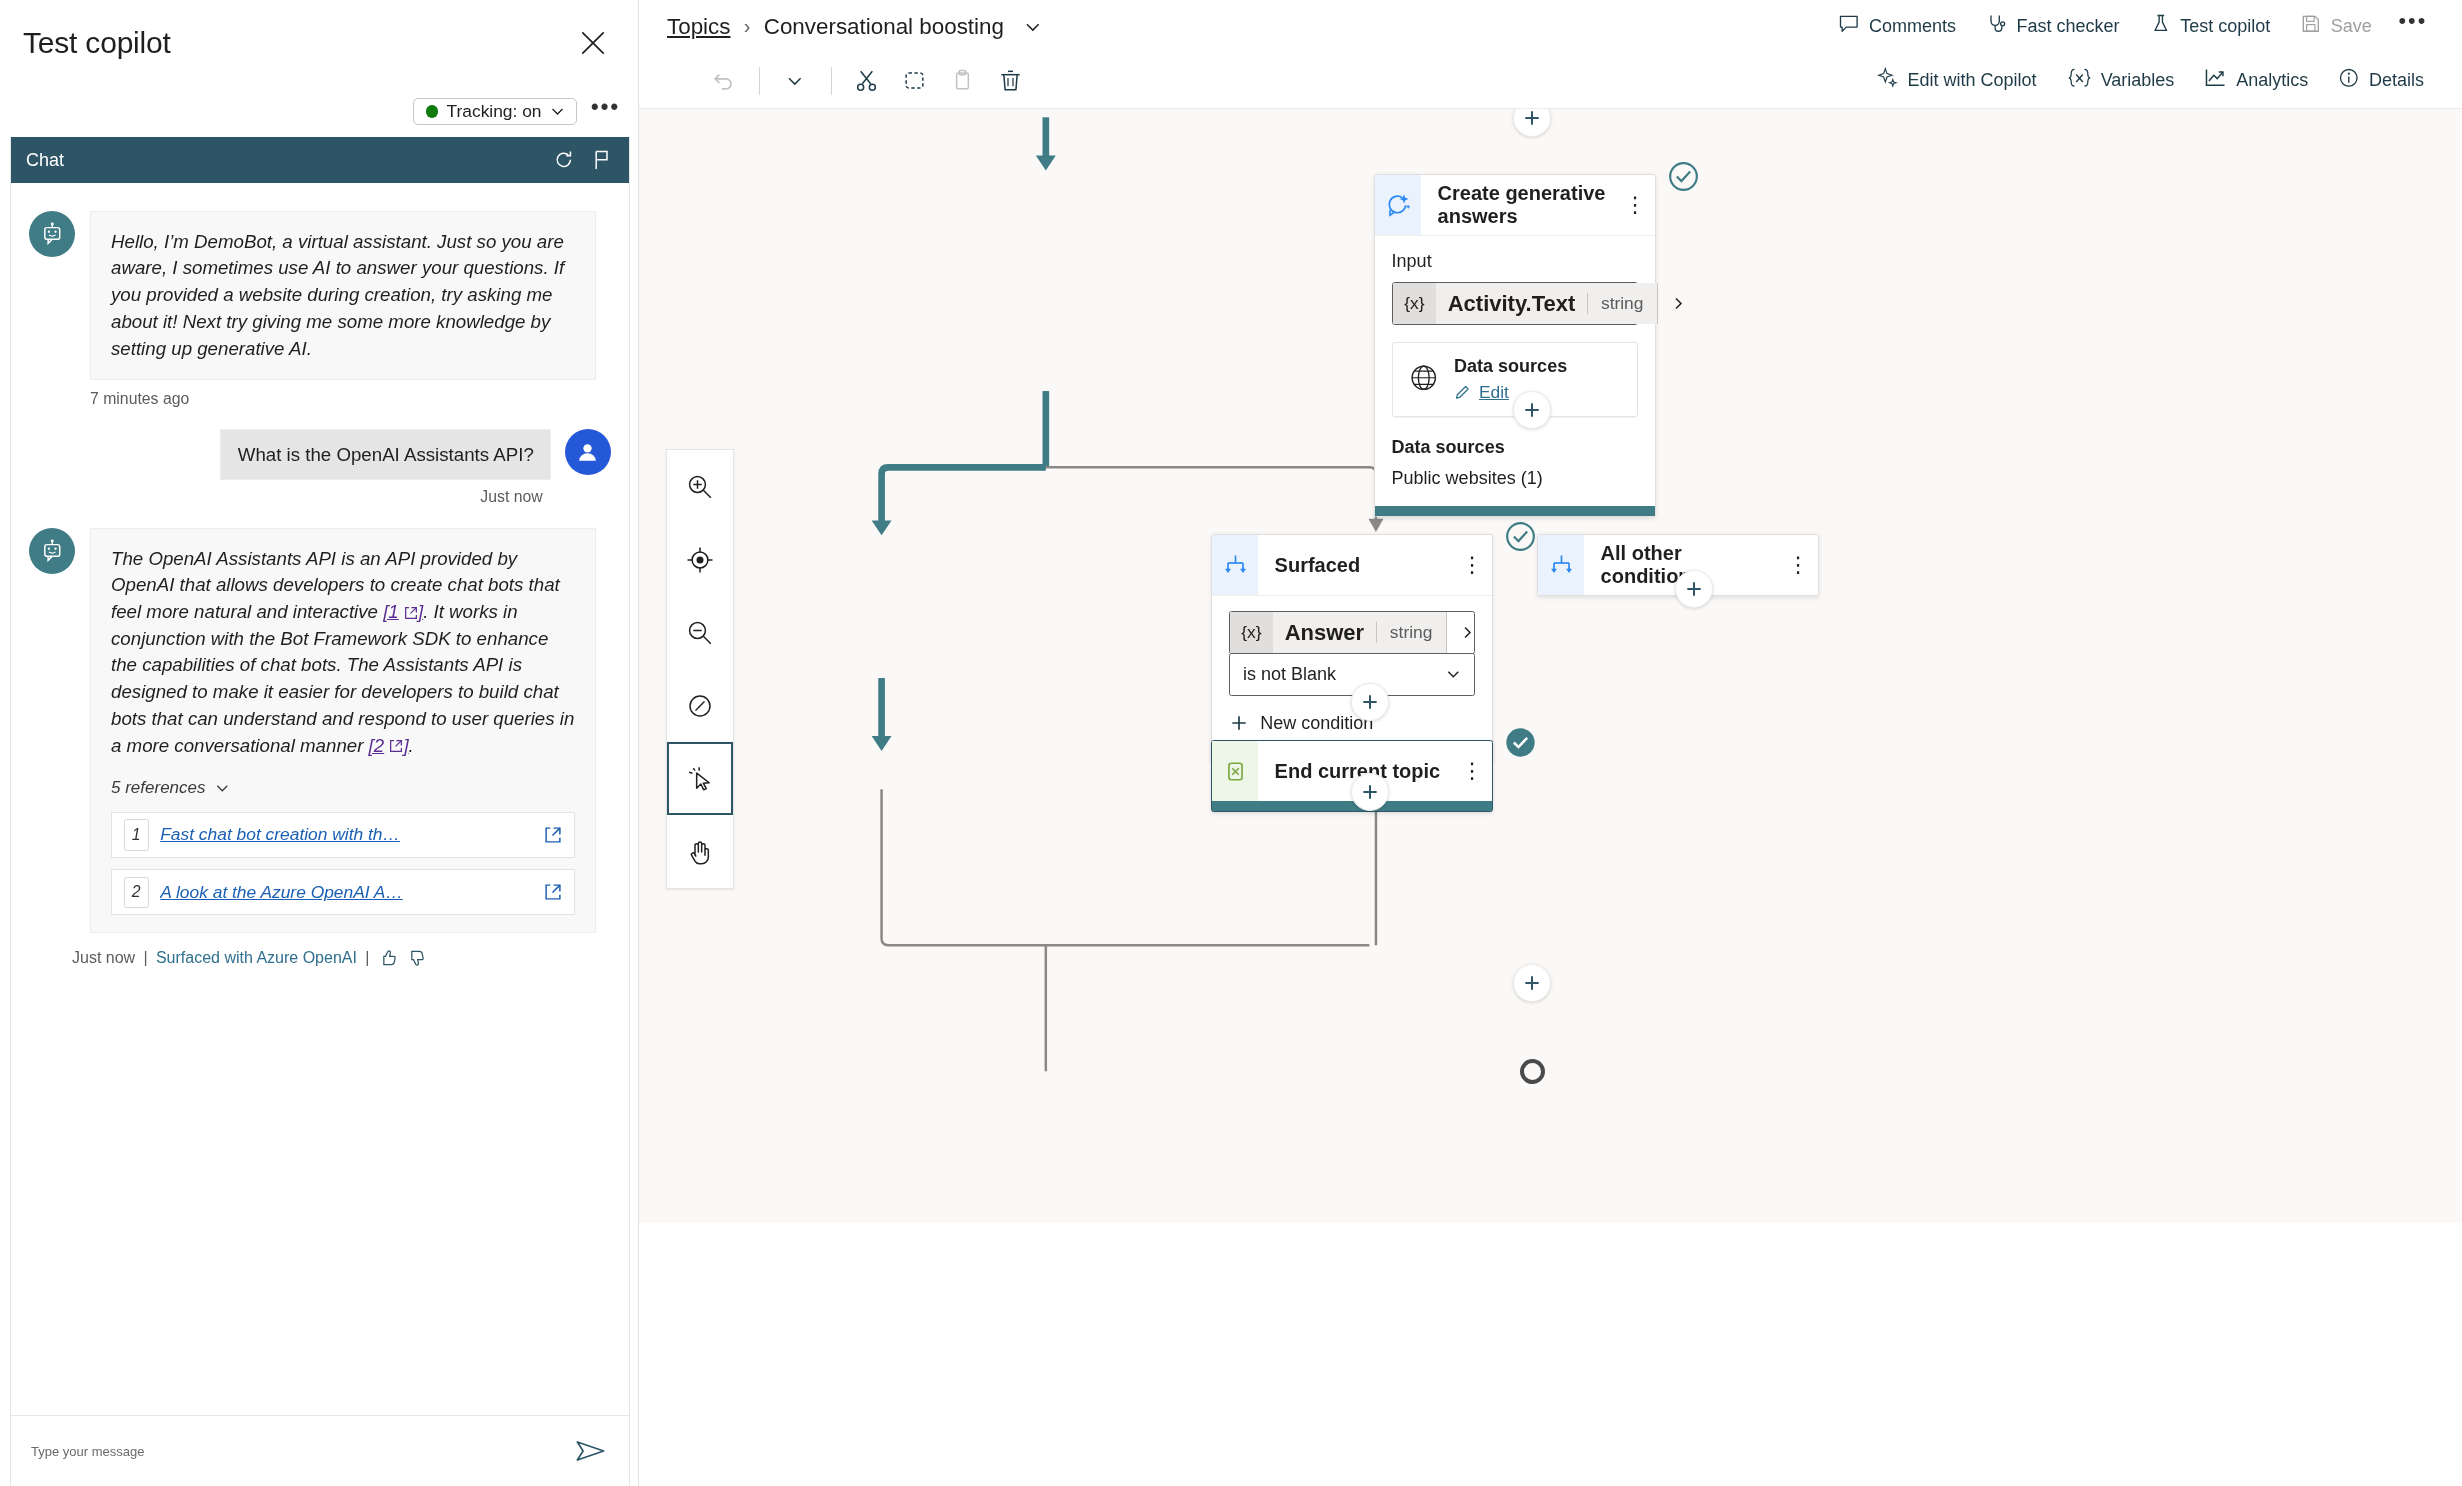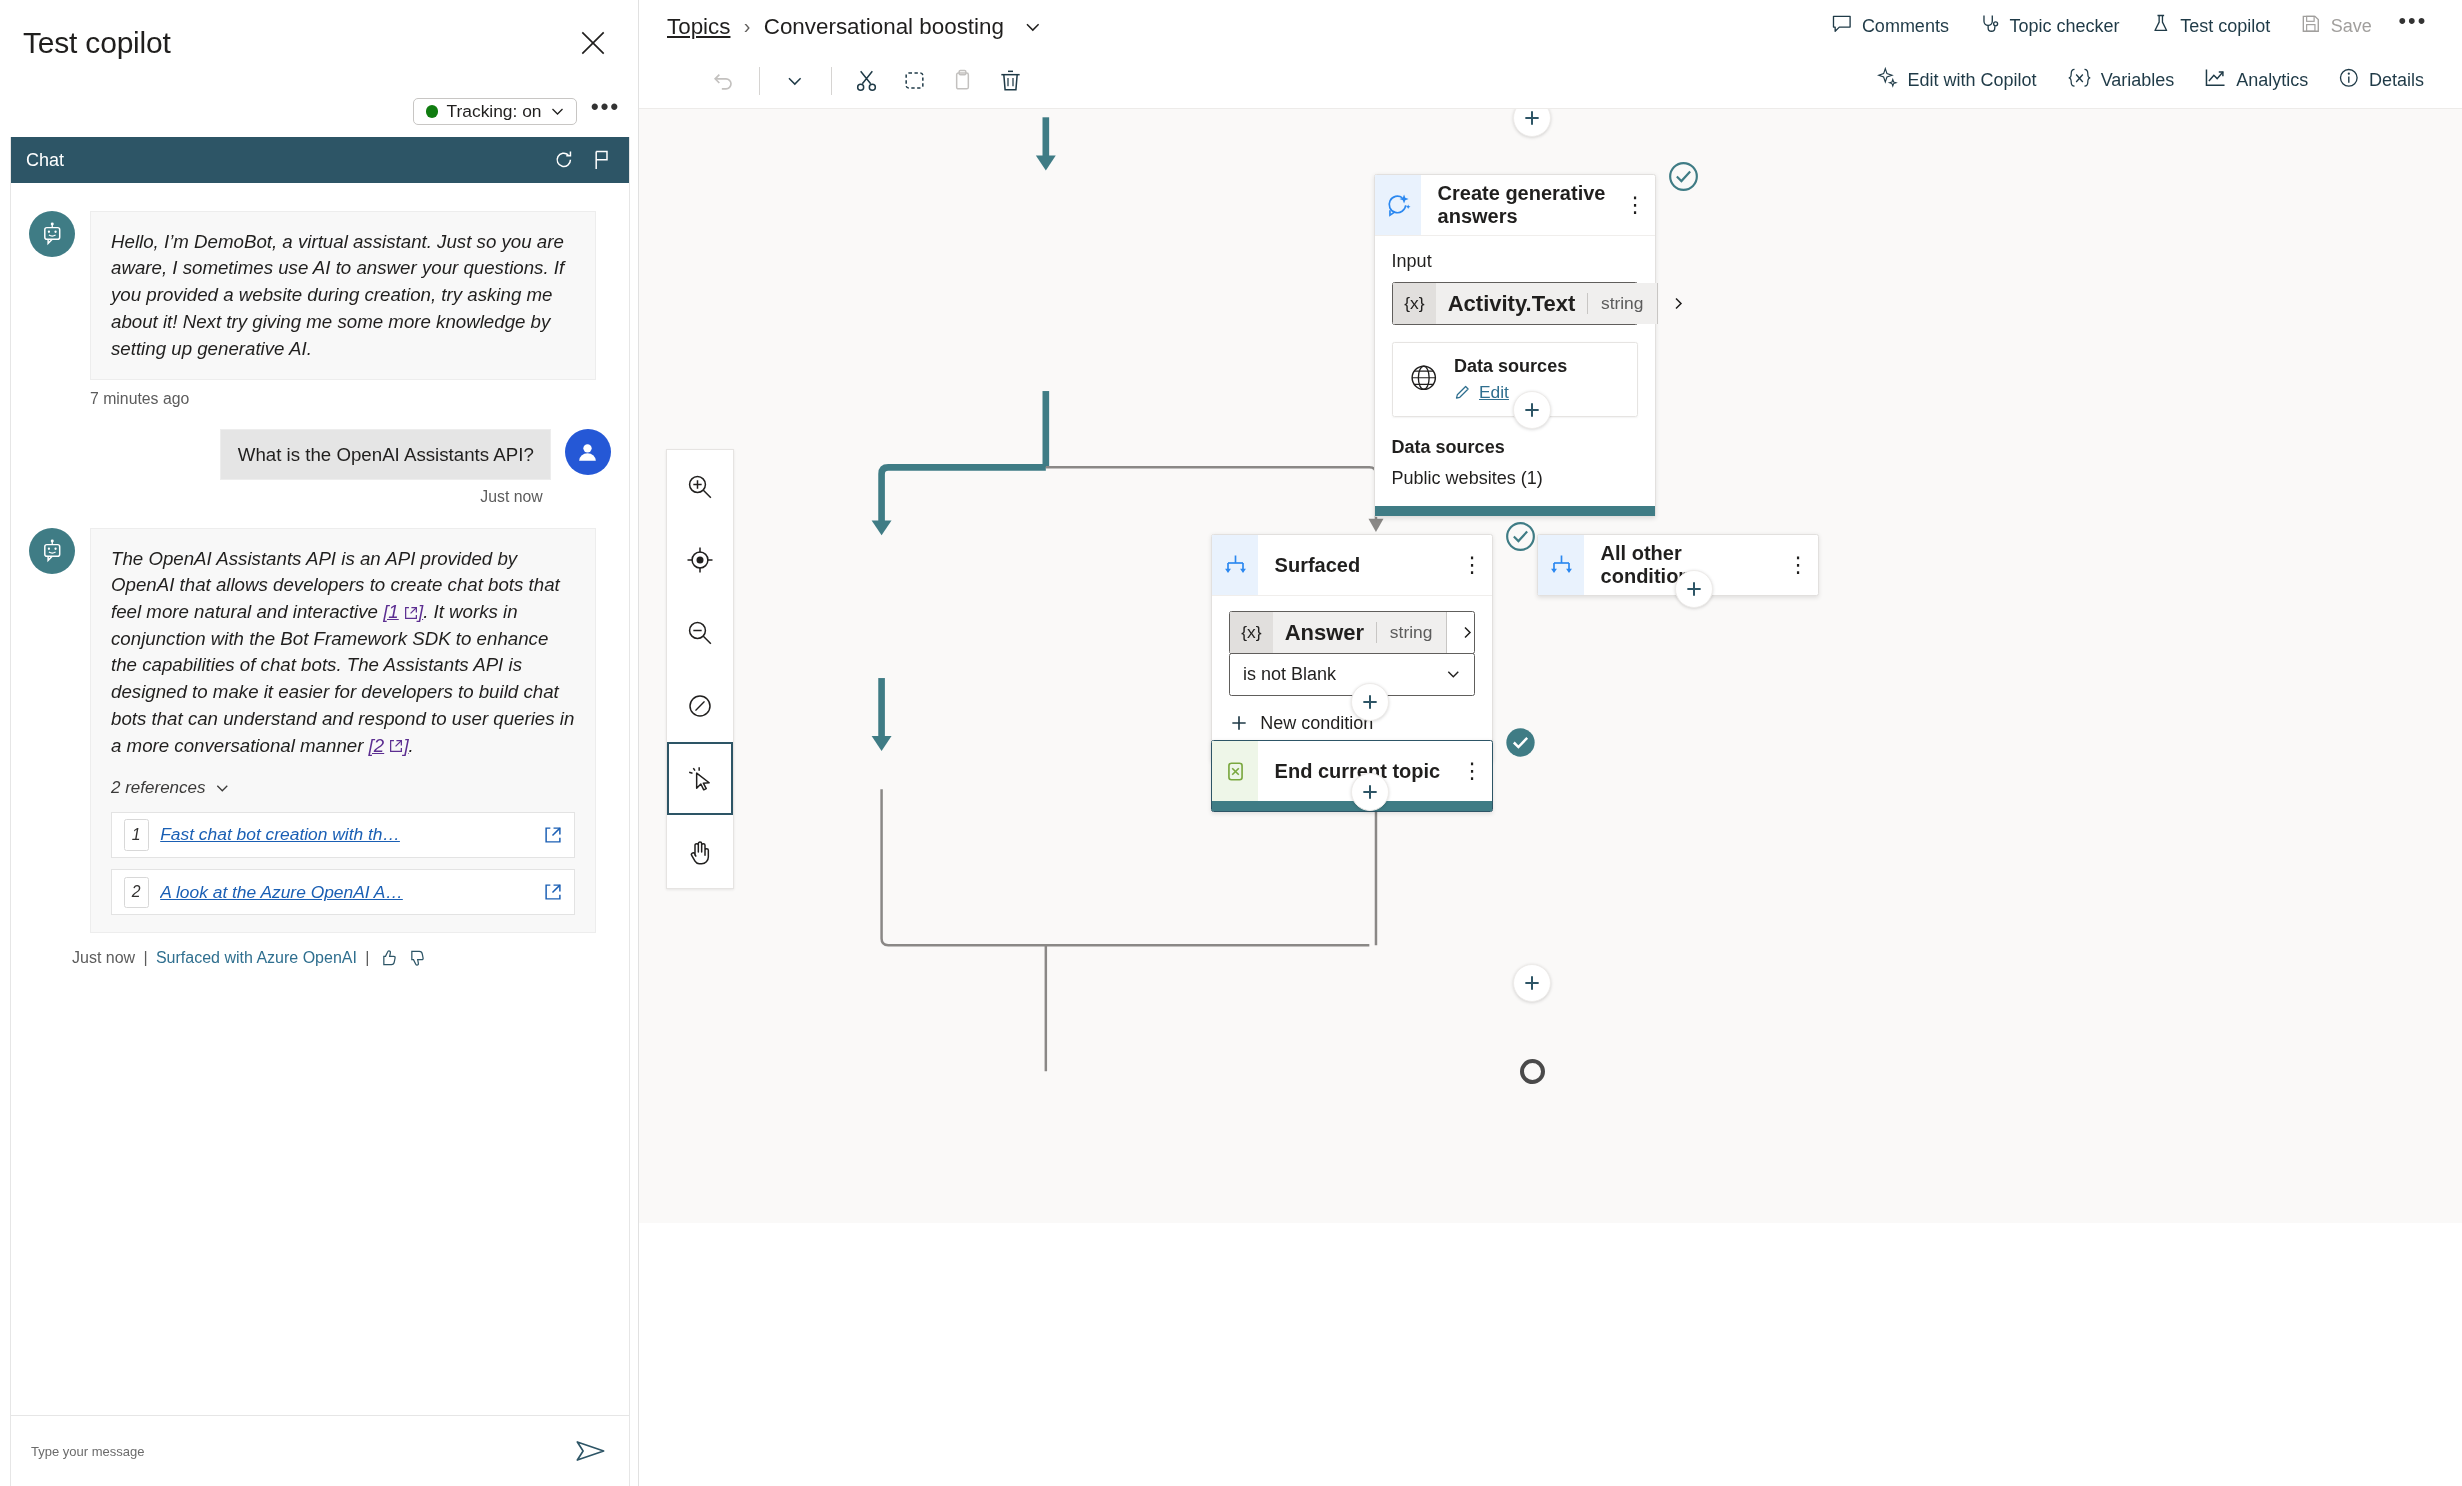--- a/index.html
+++ b/index.html
@@ -327,21 +327,21 @@
                 <path d="M6 2 H2 V15 H15 V11" stroke="#5c2e91" stroke-width="1.5" fill="none"></path>
                 <path d="M9 2 H15 V8" stroke="#5c2e91" stroke-width="1.5" fill="none"></path>
                 <path d="M15 2 L8 9" stroke="#5c2e91" stroke-width="1.5" fill="none"></path>
               </svg></span><span class="cite">]</span><span>. It works in conjunction with the Bot Framework SDK to enhance the capabilities of chat bots. The Assistants API is designed to make it easier for developers to build chat bots that can understand and respond to user queries in a more conversational manner </span><span class="cite">[2</span><span class="cite-ico">&nbsp;<svg width="14" height="14" viewBox="0 0 17 17" style="vertical-align:-1.7px">
                 <path d="M6 2 H2 V15 H15 V11" stroke="#5c2e91" stroke-width="1.5" fill="none"></path>
                 <path d="M9 2 H15 V8" stroke="#5c2e91" stroke-width="1.5" fill="none"></path>
                 <path d="M15 2 L8 9" stroke="#5c2e91" stroke-width="1.5" fill="none"></path>
               </svg></span><span class="cite">]</span><span>.</span>
 
           <div class="refs-toggle">
-            <span>2 references</span>
+            <span>5 references</span>
             <svg width="16.6" height="16.6" viewBox="0 0 20 20">
                 <path d="M4 7 L10 13 L16 7" stroke="#3b3a39" stroke-width="1.6" fill="none"></path>
               </svg>
           </div>
 
           <div class="ref-card">
             <div class="ref-num">1</div>
             <div class="ref-link">Fast chat bot creation with th…</div>
             <div class="ref-ext">
               <svg width="18" height="18" viewBox="0 0 17 17">
@@ -417,21 +417,21 @@
         <span>Comments</span>
       </div>
       <div class="tb-item">
         <span>
           <svg width="21.6" height="21.6" viewBox="0 0 26 26">
               <path d="M6 3 V10 a5 5 0 0 0 10 0 V3" stroke="#1f3a47" stroke-width="1.6" fill="none"></path>
               <path d="M11 15 v3 a4 4 0 0 0 8 0 v-2" stroke="#1f3a47" stroke-width="1.6" fill="none"></path>
               <circle cx="20" cy="13" r="2.4" stroke="#1f3a47" stroke-width="1.6" fill="none"></circle>
             </svg>
         </span>
-        <span>Topic checker</span>
+        <span>Fast checker</span>
       </div>
       <div class="tb-item">
         <span>
           <svg width="21.6" height="21.6" viewBox="0 0 26 26">
               <path d="M9 3 H17 M11 3 V11 L6 21 H20 L15 11 V3" stroke="#1f3a47" stroke-width="1.6" fill="none" stroke-linejoin="round"></path>
             </svg>
         </span>
         <span>Test copilot</span>
       </div>
       <div class="tb-item disabled">

